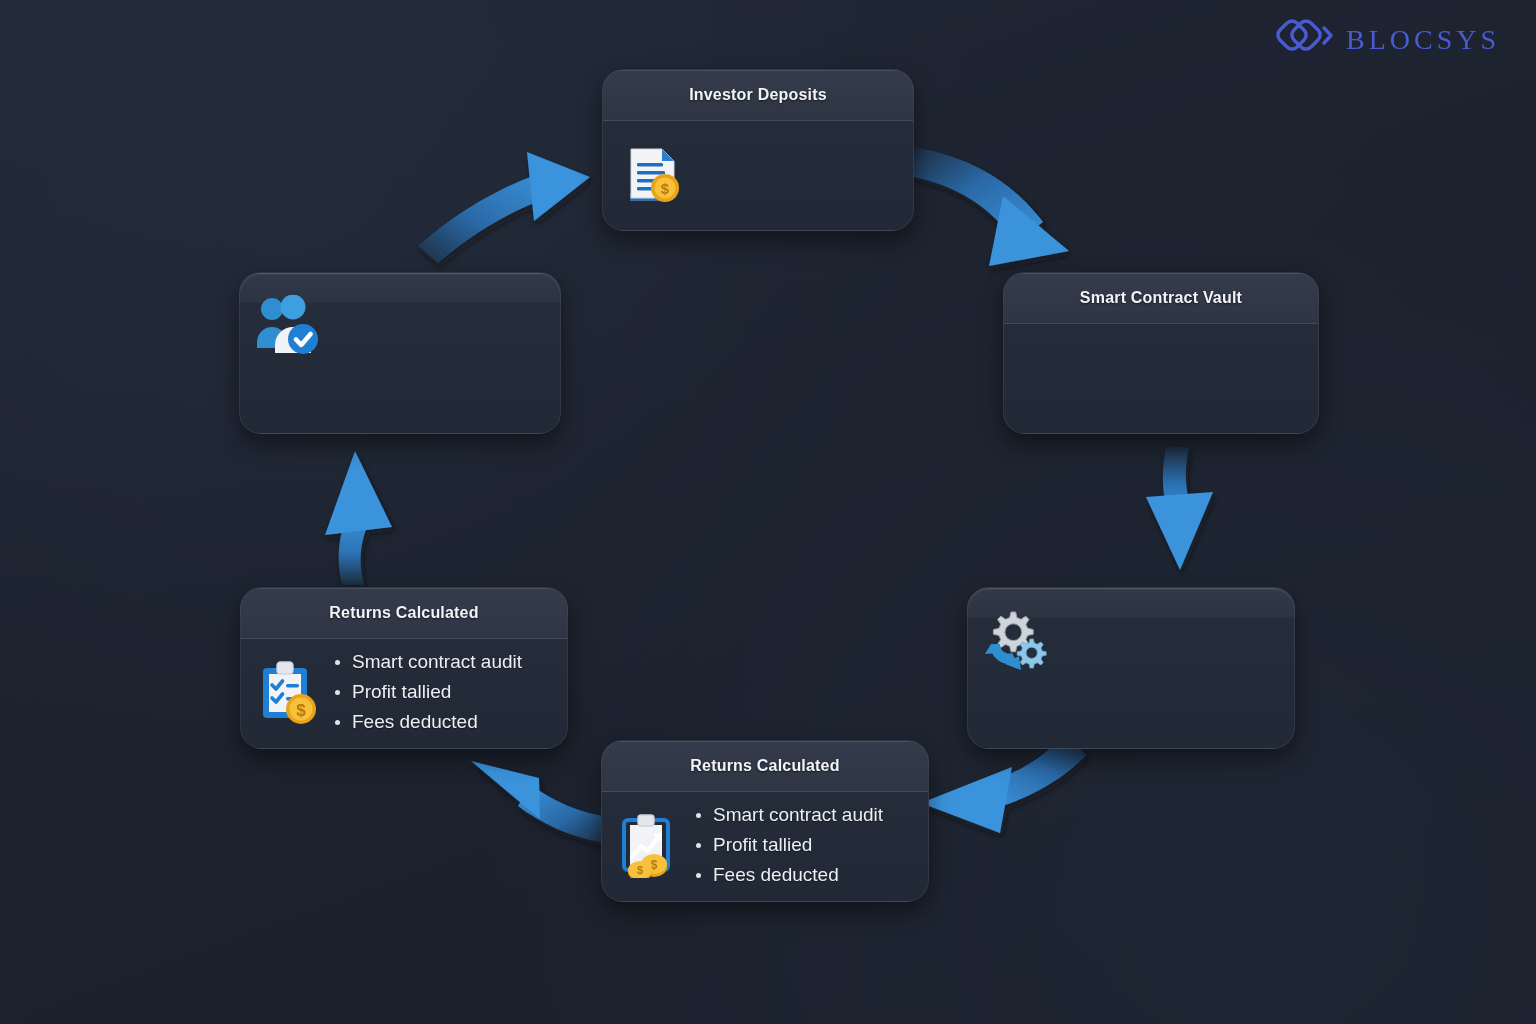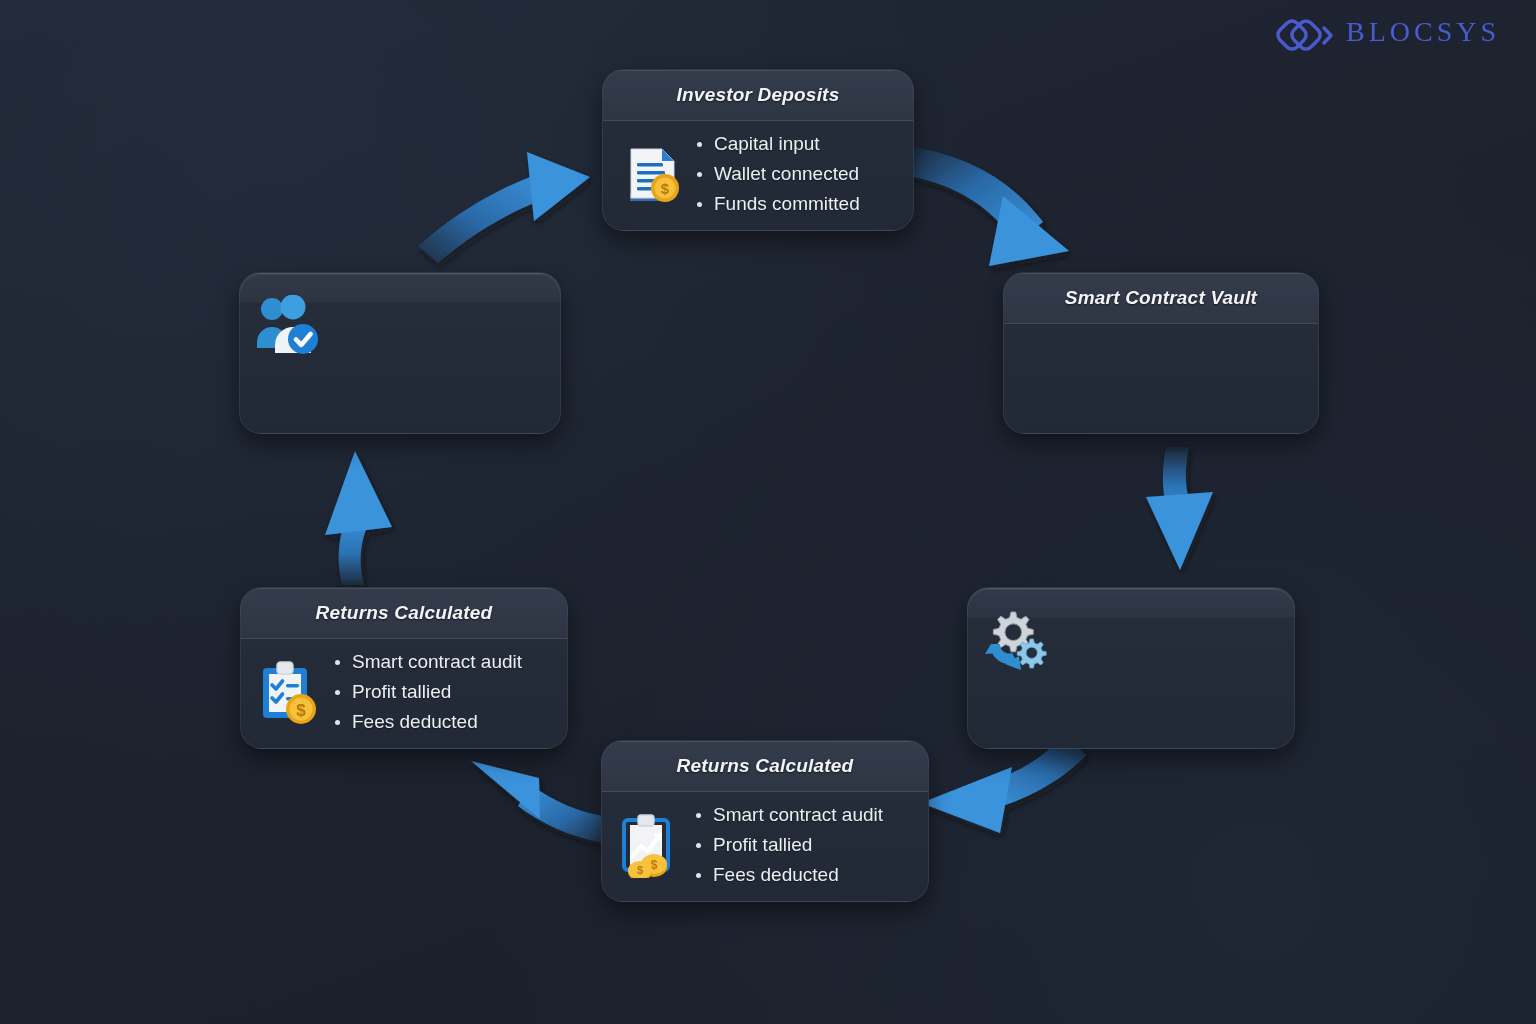--- a/index.html
+++ b/index.html
@@ -30,27 +30,26 @@
     overflow:hidden;
   }
   .card::after{
     content:"";position:absolute;left:0;right:0;top:0;height:1px;
     background:rgba(255,255,255,.10);
   }
   .card-header{
     height:50px;
     display:flex;align-items:center;justify-content:center;
     color:#f2f4f8;
-    font-size:19px;
+    font-size:16px;
     font-weight:bold;
     letter-spacing:.2px;
     text-shadow:0 1px 2px rgba(0,0,0,.6);
     border-bottom:1px solid rgba(255,255,255,.075);
     background:linear-gradient(180deg,#343c4c 0%,#2e3644 100%);
-    font-style:italic;
   }
   .card-body{
     display:flex;align-items:center;
     padding:6px 14px 10px 14px;
     height:calc(100% - 50px);
     box-sizing:border-box;
   }
   .card-icon{
     width:72px;height:72px;flex:0 0 72px;
     margin-right:6px;
@@ -67,21 +66,21 @@
     text-shadow:0 1px 1px rgba(0,0,0,.45);
   }
   .bullets li::before{
     content:"";position:absolute;left:2px;top:13px;
     width:5px;height:5px;border-radius:50%;background:#dfe4ec;
   }
 
   
   #logo{
     position:absolute;right:36px;top:16px;
-    display:flex;align-items:flex-start;gap:10px;
+    display:flex;align-items:flex-end;gap:10px;
   }
   #logo-text{
     color:#4a5bd0;
     font-family:"Liberation Serif", serif;
     font-size:28px;
     letter-spacing:4px;
   }
 </style>
 </head>
 <body>
@@ -179,25 +178,20 @@
           <rect x="17" y="22" width="26" height="3.6" rx="1.4"></rect>
           <rect x="17" y="30" width="28" height="3.6" rx="1.4"></rect>
           <rect x="17" y="38" width="24" height="3.6" rx="1.4"></rect>
           <rect x="17" y="46" width="20" height="3.6" rx="1.4"></rect>
         </g>
         <circle cx="45" cy="47" r="14" fill="#e8a317"></circle>
         <circle cx="45" cy="47" r="10.5" fill="#f7c13d"></circle>
         <text x="45" y="53" font-size="15" font-weight="bold" fill="#b8790a" text-anchor="middle" font-family="'Liberation Sans',sans-serif">$</text>
       </svg>
     </div>
-    <ul class="bullets">
-      <li>Capital input</li>
-      <li>Wallet connected</li>
-      <li>Funds committed</li>
-    </ul>
   </div>
 </div>
 
 <div class="card" style="left:971px;top:272px;width:314px;height:160px;margin-left:32px;">
   <div class="card-header">Smart Contract Vault</div>
 </div>
 
 <div class="card" style="left:967px;top:587px;width:326px;height:160px;">
   <div class="card-body">
     <div class="card-icon">

